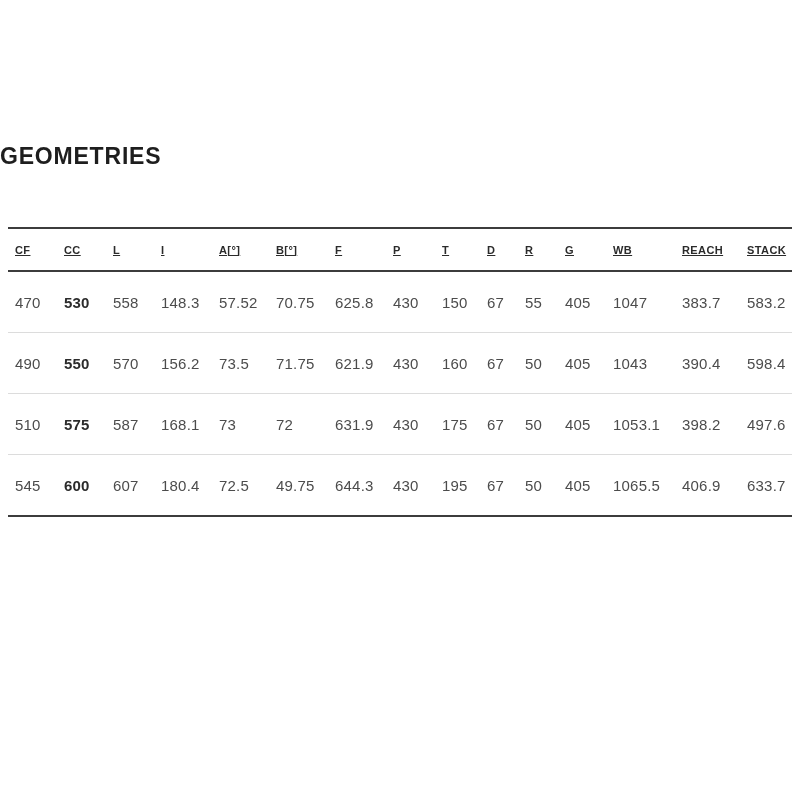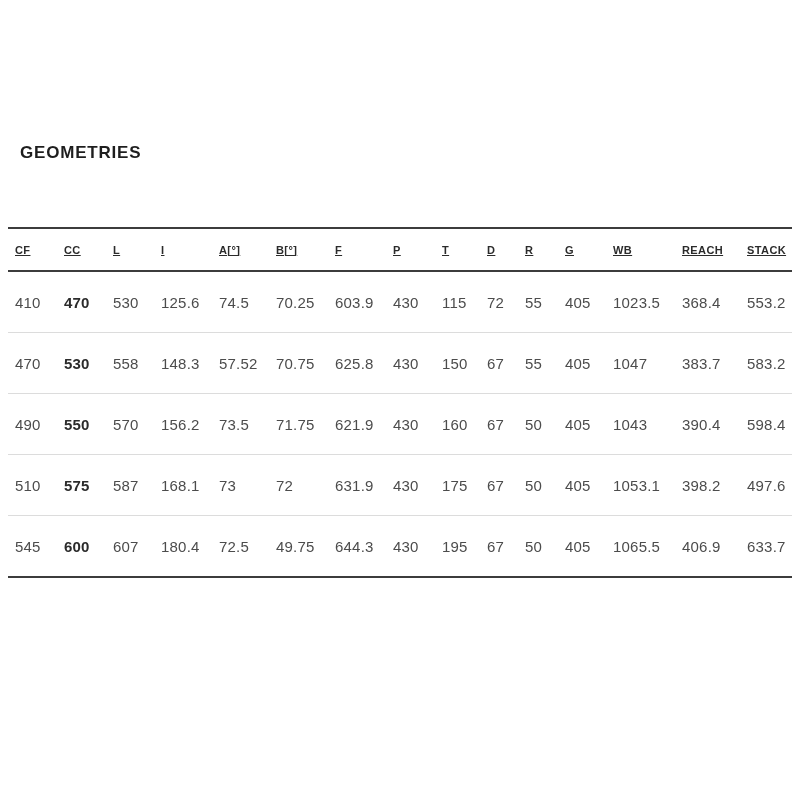--- a/index.html
+++ b/index.html
@@ -8,23 +8,23 @@
     font-family: "Liberation Sans", sans-serif;
   }
   .page {
     position: relative;
     width: 800px; height: 800px;
     background: #ffffff;
     overflow: hidden;
   }
   .title {
     position: absolute;
-    left: 20px; top: 143px;
+    left: 0; top: 143px;
     margin: 0;
-    font-size: 17px;
+    font-size: 23px;
     font-weight: 700;
     color: #1e1e1e;
     letter-spacing: 0.8px;
   }
   table.geo-table {
     position: absolute;
     left: 8px; top: 227px;
     width: 784px;
     border-collapse: collapse;
     table-layout: fixed;
@@ -103,37 +103,20 @@
           <th>D</th>
           <th>R</th>
           <th>G</th>
           <th>WB</th>
           <th>REACH</th>
           <th>STACK</th>
         </tr>
     </thead>
     <tbody id="tbody">
         <tr>
-          <td>410</td>
-          <td class="bold">470</td>
-          <td>530</td>
-          <td>125.6</td>
-          <td>74.5</td>
-          <td>70.25</td>
-          <td>603.9</td>
-          <td>430</td>
-          <td>115</td>
-          <td>72</td>
-          <td>55</td>
-          <td>405</td>
-          <td>1023.5</td>
-          <td>368.4</td>
-          <td>553.2</td>
-        </tr>
-        <tr>
           <td>470</td>
           <td class="bold">530</td>
           <td>558</td>
           <td>148.3</td>
           <td>57.52</td>
           <td>70.75</td>
           <td>625.8</td>
           <td>430</td>
           <td>150</td>
           <td>67</td>

